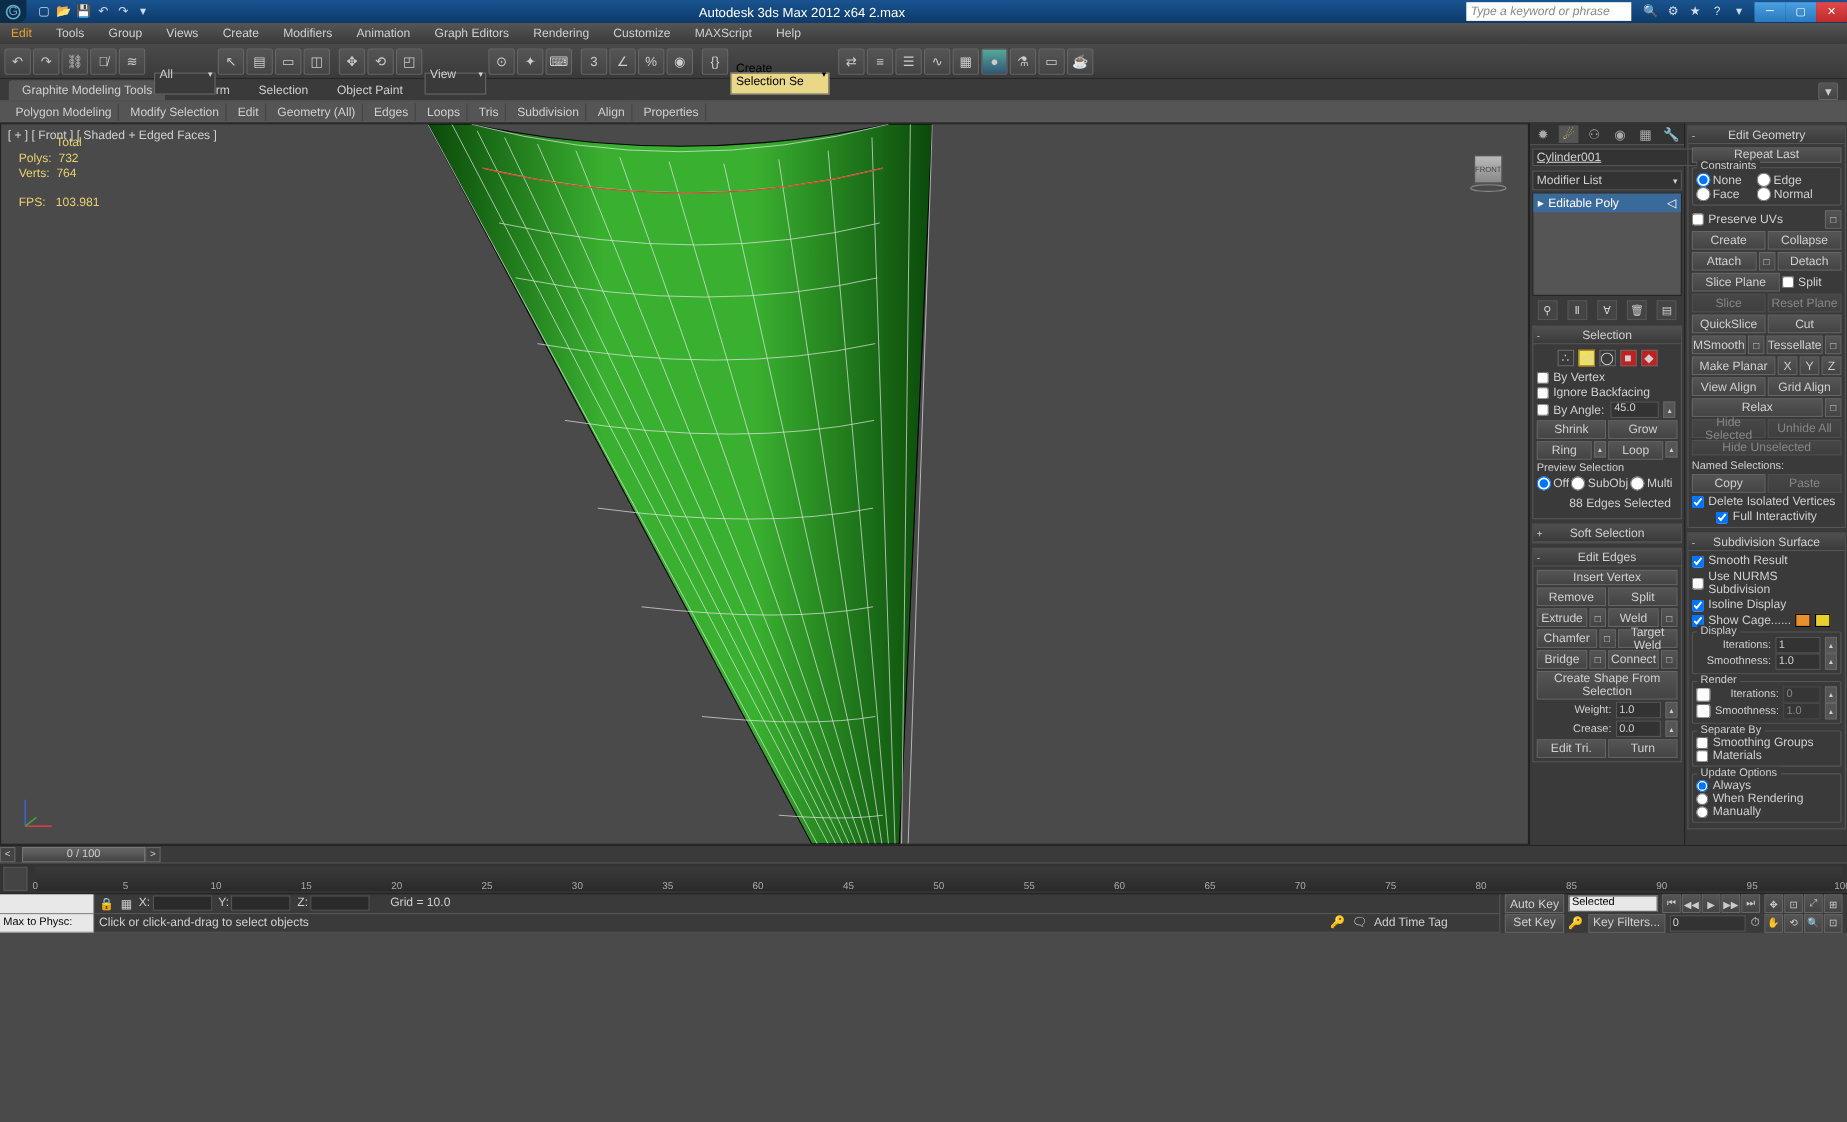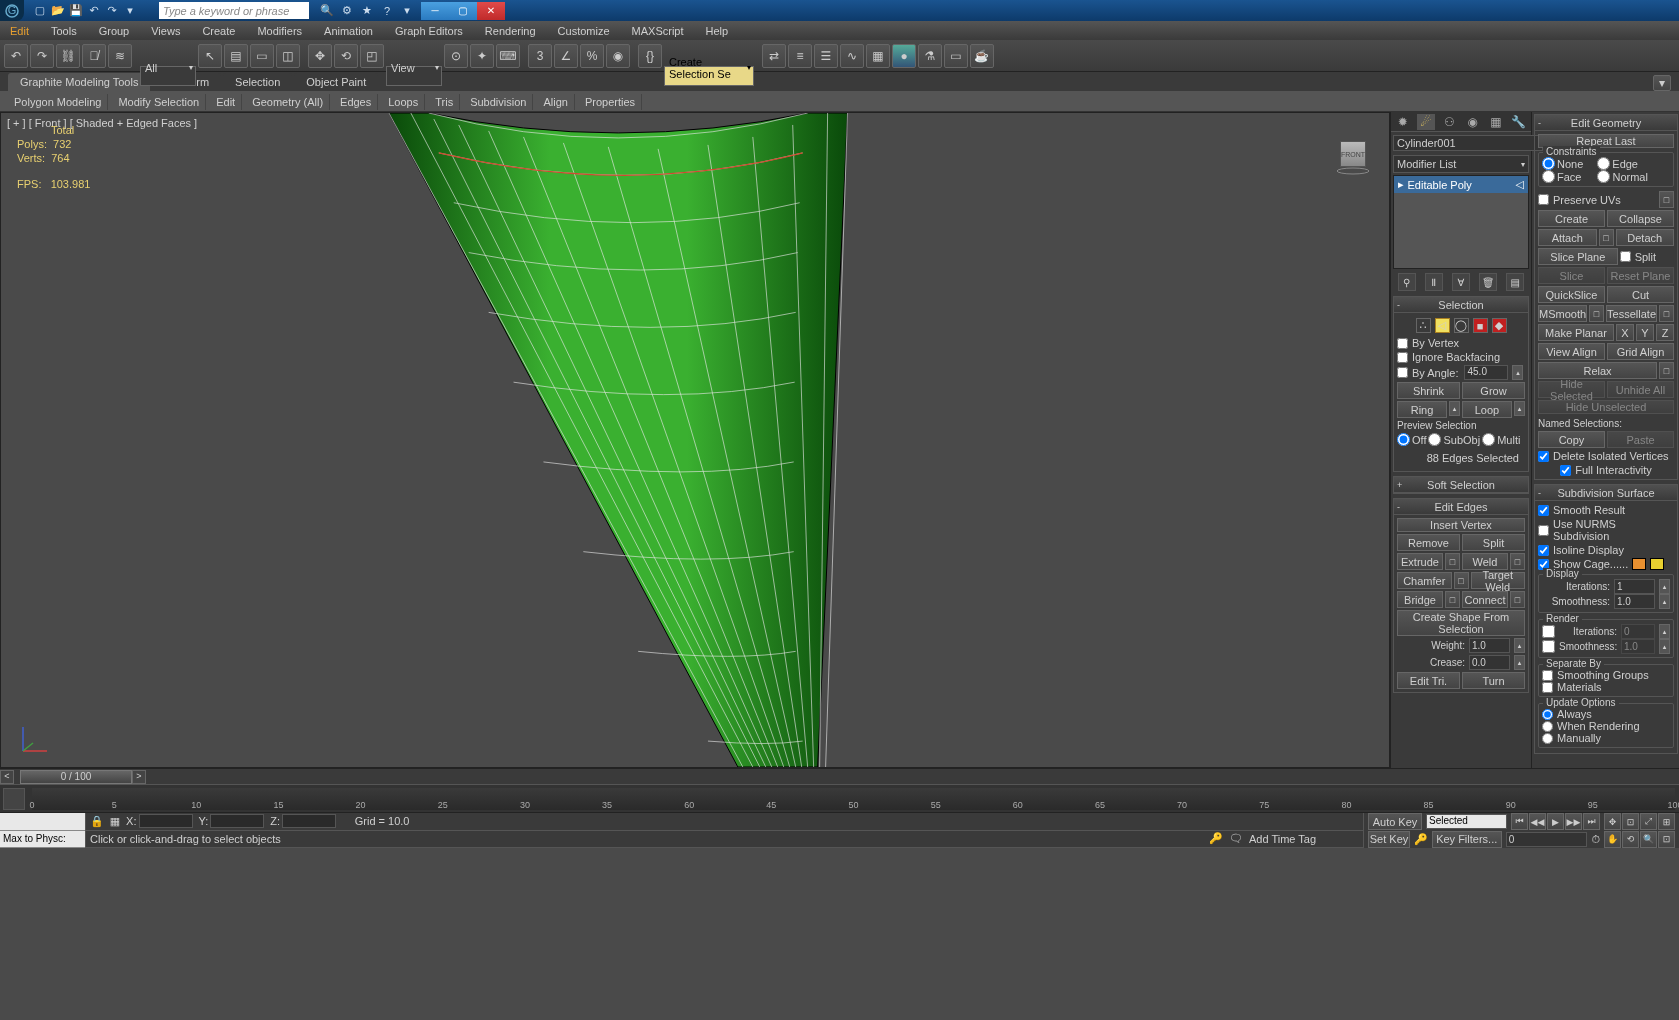--- a/index.html
+++ b/index.html
@@ -38,21 +38,21 @@
 .vp-home { position:absolute; top:28px; right:16px; width:40px; height:40px; }
 .vp-home .cube { width:26px; height:26px; background:linear-gradient(#bbb,#888); border:1px solid #555; margin:auto; display:flex; align-items:center; justify-content:center; font-size:7px; color:#444;}
 .vp-axis { position:absolute; bottom:10px; left:16px; width:36px; height:36px; }
 .right-panel { width:289px; background:#3a3a3a; display:flex; }
 .cmd-col { width:142px; border-left:1px solid #222; border-right:1px solid #222; display:flex; flex-direction:column;}
 .cmd-col2 { flex:1; border-right:1px solid #222; display:flex; flex-direction:column;}
 .cp-tabs { height:20px; background:#333; display:flex; align-items:center; justify-content:space-around; border-bottom:1px solid #555;}
 .cp-tabs span { width:18px; height:16px; display:flex; align-items:center; justify-content:center; color:#aaa; font-size:12px;}
 .cp-tabs span.active { background:#555; color:#f0d060;}
 .obj-name { height:18px; background:#3a3a3a; display:flex; align-items:center; margin:2px; }
-.obj-name input { flex:1; background:#333; border:1px solid #555; color:#d0d0d0; padding:1px 3px; font-size:11px;}
+.obj-name input { flex:1; background:#333; border:1px solid #555; color:#d0d0d0; padding:1px 3px; font-size:11px;text-decoration:underline;}
 .obj-name .swatch { width:16px; height:14px; background:#2a9020; border:1px solid #000; margin-left:2px;}
 .mod-list-hdr { height:18px; background:#333; border:1px solid #555; margin:1px 2px; display:flex; align-items:center; padding:0 3px; position:relative;text-align:center;}
 .mod-list-hdr::after{content:"▾"; position:absolute; right:3px; font-size:8px;}
 .mod-stack { height:94px; background:#555; border:1px solid #222; margin:1px 2px; }
 .mod-stack-item { background:#3a6a9a; color:#fff; padding:2px 4px; display:flex; align-items:center; gap:4px; font-size:11px;}
 .mod-tools { height:20px; display:flex; justify-content:space-around; align-items:center; margin:2px; }
 .mod-tools span { width:18px; height:18px; border:1px solid #555; background:#444; display:flex; align-items:center; justify-content:center; font-size:10px;}
 .rollout { margin:2px; border:1px solid #555; }
 .roll-hdr { height:16px; background:linear-gradient(#505050,#3a3a3a); text-align:center; color:#d0d0d0; display:flex; align-items:center; justify-content:center; position:relative; border-bottom:1px solid #555;}
 .roll-hdr .pm { position:absolute; left:3px; font-size:9px;}
@@ -109,20 +109,21 @@
       </svg>
     </div>
   <div class="qat">
     <span>▢</span>
     <span>📂</span>
     <span>💾</span>
     <span>↶</span>
     <span>↷</span>
     <span>▾</span>
   </div>
+  <div class="title-text">Autodesk 3ds Max 2012 x64     2.max</div>
   <div class="search-box">Type a keyword or phrase</div>
   <div class="title-icons">
     <span>🔍</span>
     <span>⚙</span>
     <span>★</span>
     <span>?</span>
     <span>▾</span>
   </div>
   <div class="win-btns">
     <div class="win-min">─</div>
@@ -673,21 +674,21 @@
         <span>⏭</span>
       </div>
       <div class="play-btns">
         <span>✥</span>
         <span>⊡</span>
         <span>⤢</span>
         <span>⊞</span>
       </div>
     </div>
     <div class="sr-row">
-      <button class="cp-btn" style="width:42px;flex:none">Set Key</button>
+      <button class="cp-btn" style="width:54px;flex:none">Set Key</button>
       <span>🔑</span>
       <button class="cp-btn" style="width:70px;flex:none">Key Filters...</button>
       <div class="spn-inp" style="width:34px">0</div>
       <span>⏱</span>
       <div class="play-btns">
         <span>✋</span>
         <span>⟲</span>
         <span>🔍</span>
         <span>⊡</span>
       </div>

